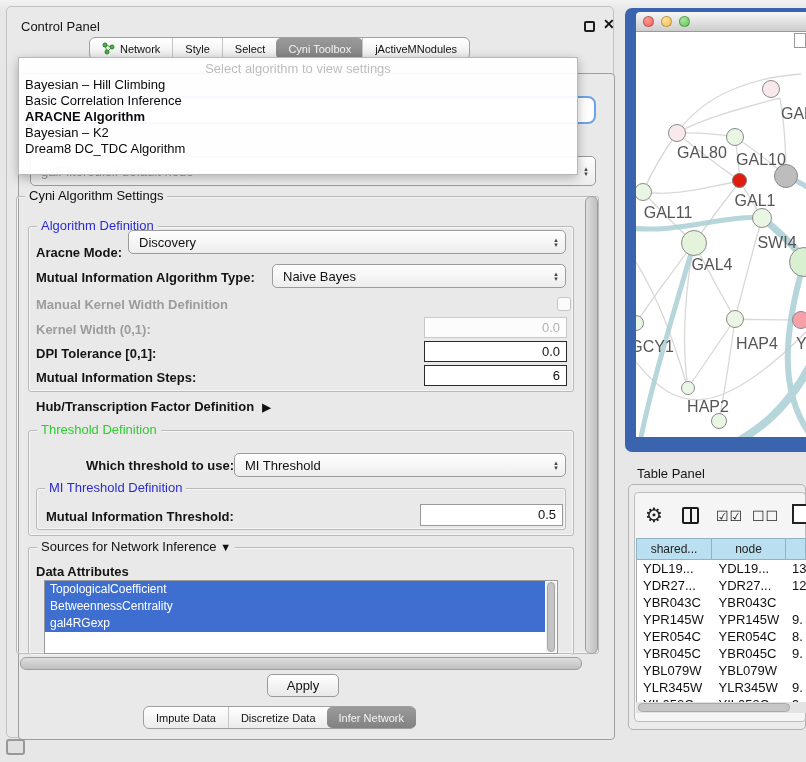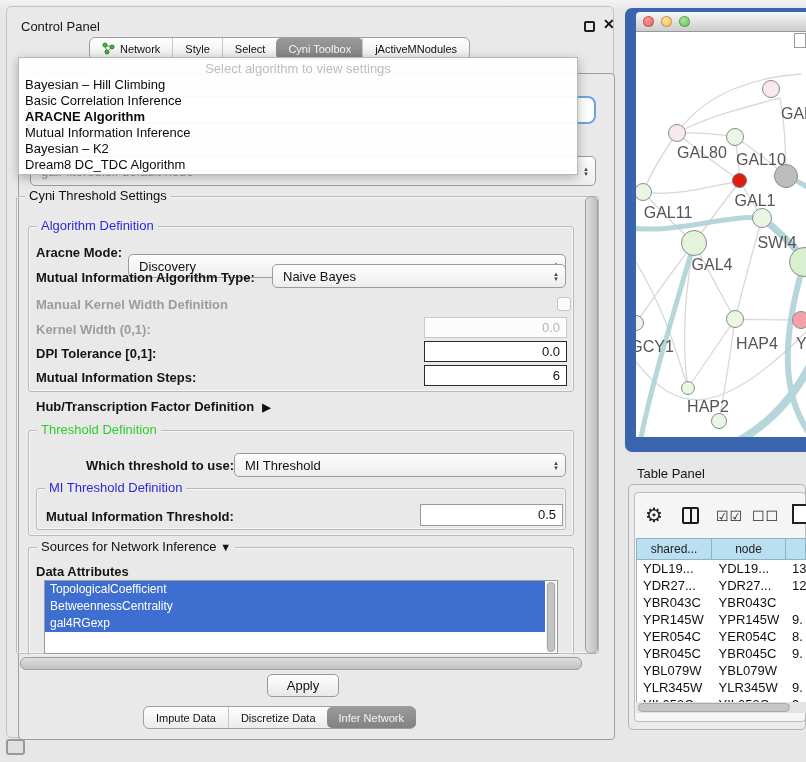--- a/index.html
+++ b/index.html
@@ -153,34 +153,33 @@
   <div class="combo ghost-combo2">
     <span class="ct">galFiltered.sif default node</span>
     <span class="sp">▴<br>▾</span>
   </div>
 
   <div class="dropdown">
     <div class="dd-ph">Select algorithm to view settings</div>
     <div class="dd-item">Bayesian – Hill Climbing</div>
     <div class="dd-item">Basic Correlation Inference</div>
     <div class="dd-item sel">ARACNE Algorithm</div>
-    <div class="dd-item">Mutual Information Inference</div>
     <div class="dd-item">Bayesian – K2</div>
     <div class="dd-item">Dream8 DC_TDC Algorithm</div>
   </div>
 
   <div class="grp" style="left:16px; top:196px; width:583px; height:458px;">
-    <span class="gt">Cyni Threshold Settings</span>
+    <span class="gt">Cyni Algorithm Settings</span>
   </div>
 
   <div class="grp" style="left:28px; top:226px; width:546px; height:166px;">
     <span class="gt blue">Algorithm Definition</span>
   </div>
   <div class="lbl" style="left:36px; top:245px;">Aracne Mode:</div>
-  <div class="combo" style="position:absolute; left:128px; top:254px; width:438px; height:24px;">
+  <div class="combo" style="position:absolute; left:128px; top:230px; width:438px; height:24px;">
     <span class="ct">Discovery</span>
     <span class="sp">▴<br>▾</span>
   </div>
   <div class="lbl" style="left:36px; top:270px;">Mutual Information Algorithm Type:</div>
   <div class="combo" style="position:absolute; left:272px; top:264px; width:294px; height:24px;">
     <span class="ct">Naive Bayes</span>
     <span class="sp">▴<br>▾</span>
   </div>
   <div class="lbl dis" style="left:36px; top:297px;">Manual Kernel Width Definition</div>
   <div class="chk" style="left:557px; top:297px;"></div>

